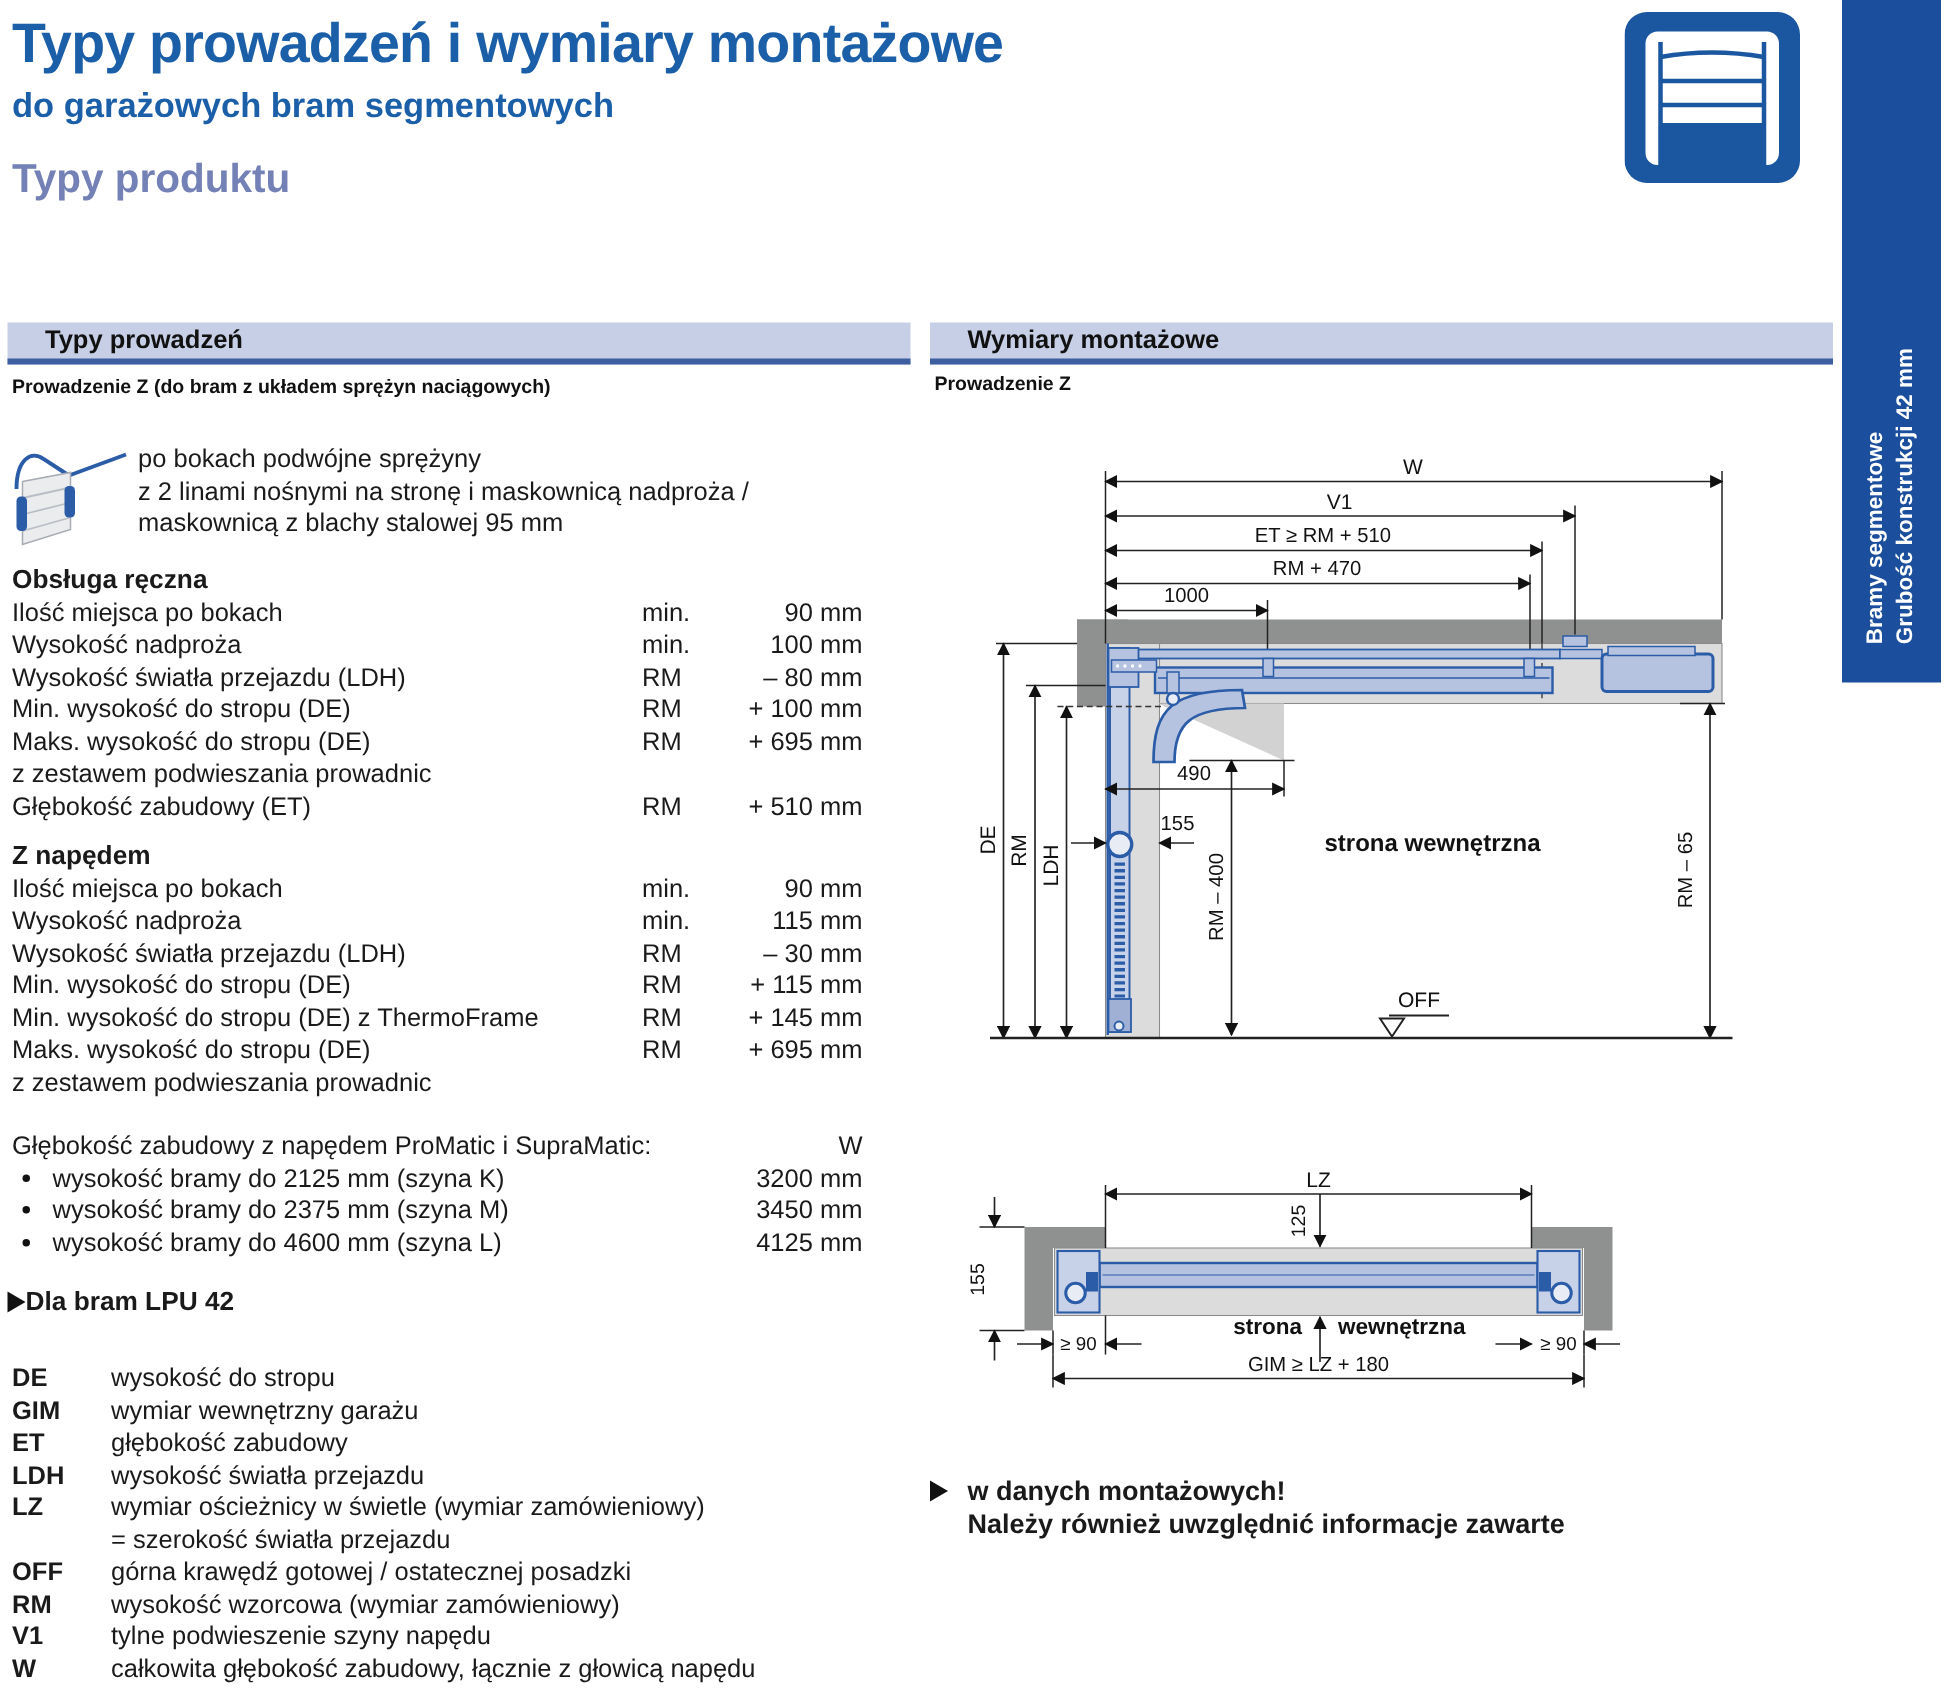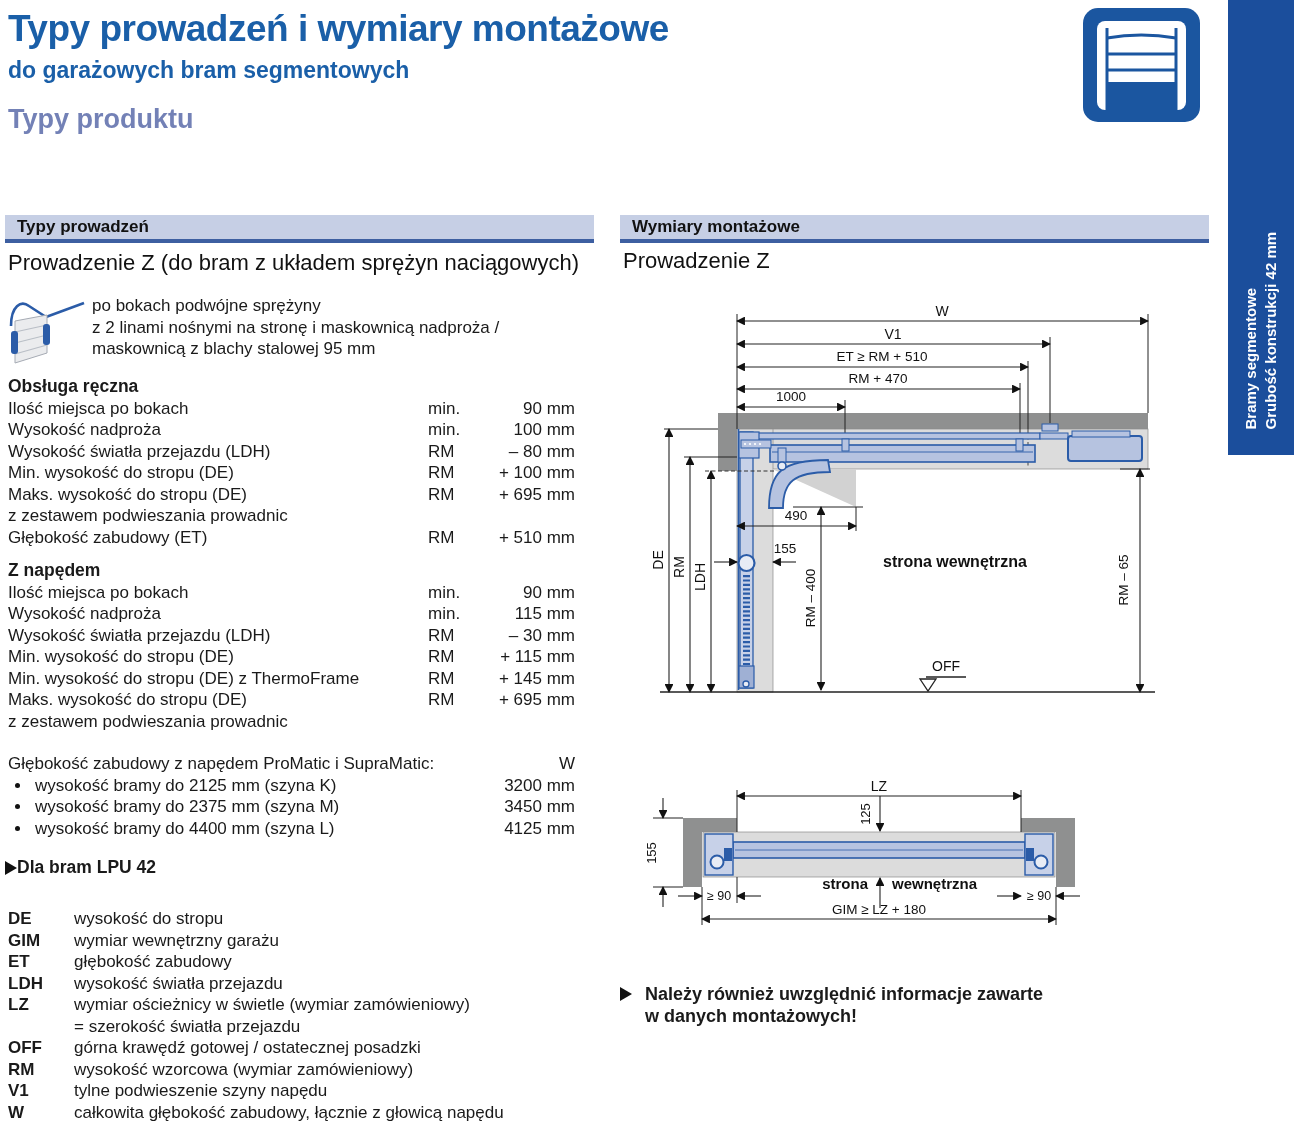--- a/index.html
+++ b/index.html
@@ -7,22 +7,22 @@
     width:1300px;height:1130px;position:relative;background:#ffffff;
     font-family:"Liberation Sans",sans-serif;color:#1a1a1a;overflow:hidden;
   }
   .abs{position:absolute}
   
   .h1{font-size:37px;font-weight:bold;color:#1a5fa8;letter-spacing:-0.5px;white-space:nowrap}
   .h2{font-size:23px;font-weight:bold;color:#1a5fa8;white-space:nowrap}
   .h3{font-size:27px;font-weight:bold;color:#7381b6;white-space:nowrap}
   
   .bar{background:#c6cfe5;border-bottom:4px solid #3d5fa1;height:24px;display:flex;
-       align-items:center;padding-left:12px;font-weight:bold;font-size:17px;color:#111;box-sizing:content-box}
-  .subhead{font-size:22px;font-weight:normal;color:#111;white-space:nowrap}
+       align-items:center;padding-left:25px;font-weight:bold;font-size:17px;color:#111;box-sizing:content-box}
+  .subhead{font-size:13px;font-weight:bold;color:#111;white-space:nowrap}
   
   .srow{display:flex;align-items:flex-start;line-height:21.5px;font-size:17px}
   .srow .lbl{flex:1}
   .srow .qual{width:52px}
   .srow .val{width:95px;text-align:right;white-space:nowrap}
   .sect-title{font-size:17.5px;font-weight:bold;line-height:21.5px}
   
   .bli{display:flex;align-items:flex-start;line-height:21.5px;font-size:17px}
   .dot{width:5px;height:5px;border-radius:50%;background:#111;margin:8px 15px 0 7px;flex:none}
   
@@ -173,21 +173,21 @@
     <span class="lbl" style="flex:1">wysokość bramy do 2125 mm (szyna K)</span>
     <span class="val" style="width:95px;text-align:right">3200 mm</span>
   </div>
   <div class="bli">
     <span class="dot"></span>
     <span class="lbl" style="flex:1">wysokość bramy do 2375 mm (szyna M)</span>
     <span class="val" style="width:95px;text-align:right">3450 mm</span>
   </div>
   <div class="bli">
     <span class="dot"></span>
-    <span class="lbl" style="flex:1">wysokość bramy do 4400 mm (szyna L)</span>
+    <span class="lbl" style="flex:1">wysokość bramy do 4600 mm (szyna L)</span>
     <span class="val" style="width:95px;text-align:right">4125 mm</span>
   </div>
 </div>
 
 <div class="abs lpu-row" style="left:5px;top:857px">
   <span class="tri"></span>
   <span class="t">Dla bram LPU 42</span>
 </div>
 
 <div class="abs" style="left:8px;top:908px;width:567px">
@@ -386,16 +386,16 @@
 
   <line x1="82" y1="133" x2="82" y2="155" stroke="#222" stroke-width="1"></line>
   <line x1="436" y1="133" x2="436" y2="155" stroke="#222" stroke-width="1"></line>
   <line x1="82" y1="149" x2="436" y2="149" stroke="#222" stroke-width="1.1" marker-start="url(#ah2)" marker-end="url(#ah2)"></line>
   <text x="259" y="144" font-size="13.5" text-anchor="middle">GIM ≥ LZ + 180</text>
 </svg>
 
 <div class="abs" style="left:620px;top:983px;width:575px;display:flex;gap:13px">
   <span class="tri" style="margin-top:4px"></span>
   <span class="note-text">
+    <div>w danych montażowych!</div>
     <div>Należy również uwzględnić informacje zawarte</div>
-    <div>w danych montażowych!</div>
   </span>
 </div>
 
 </body></html>

